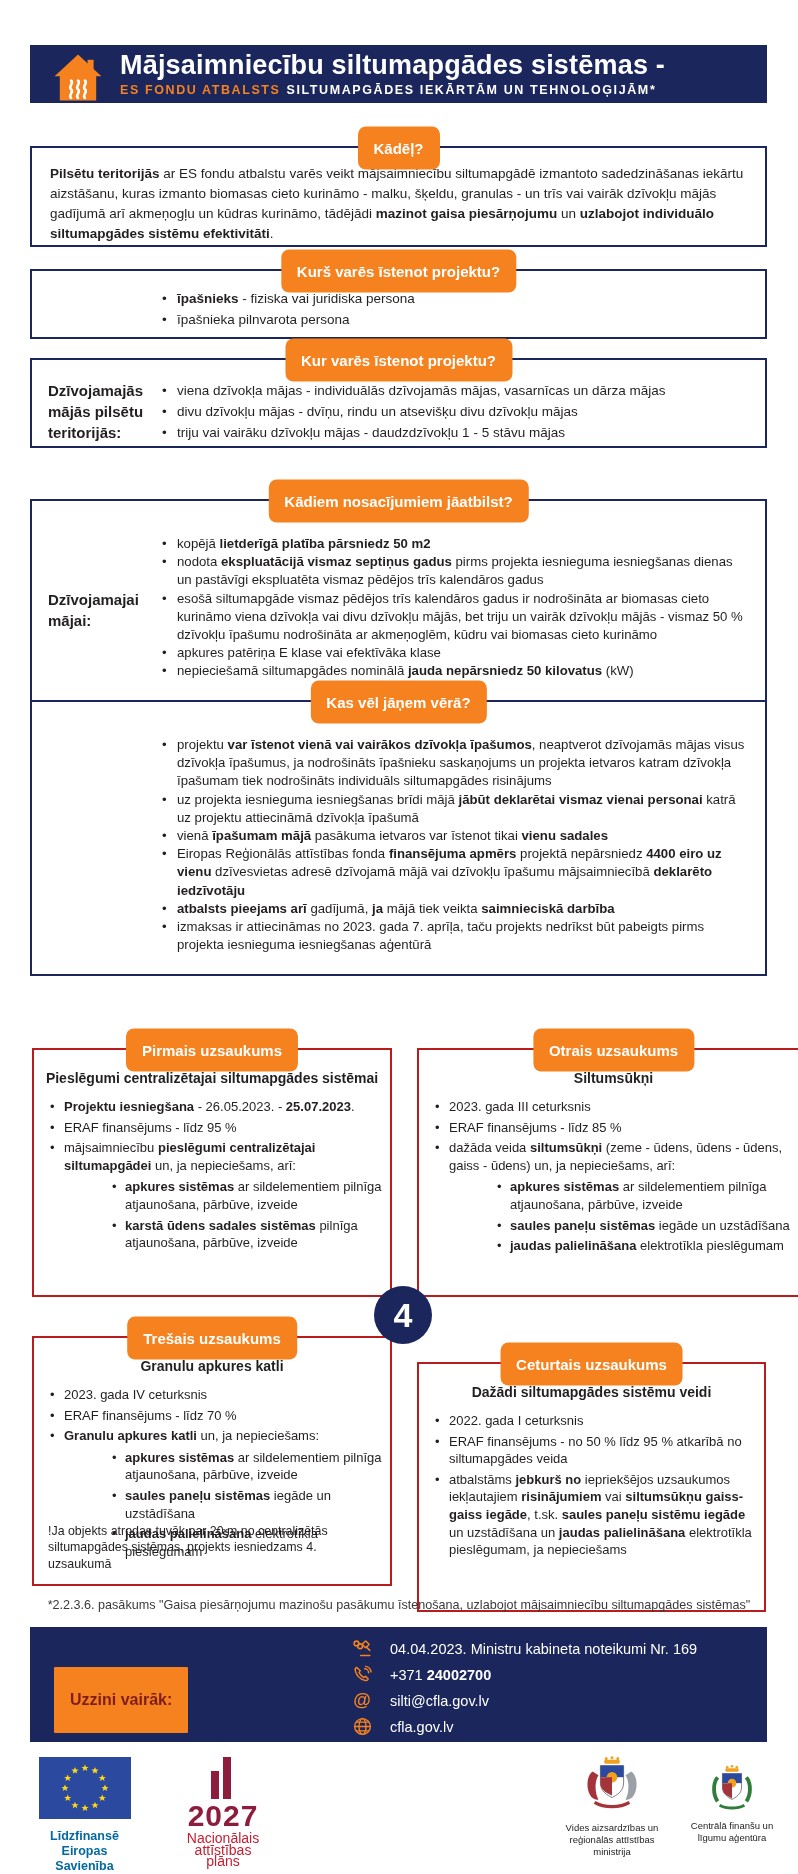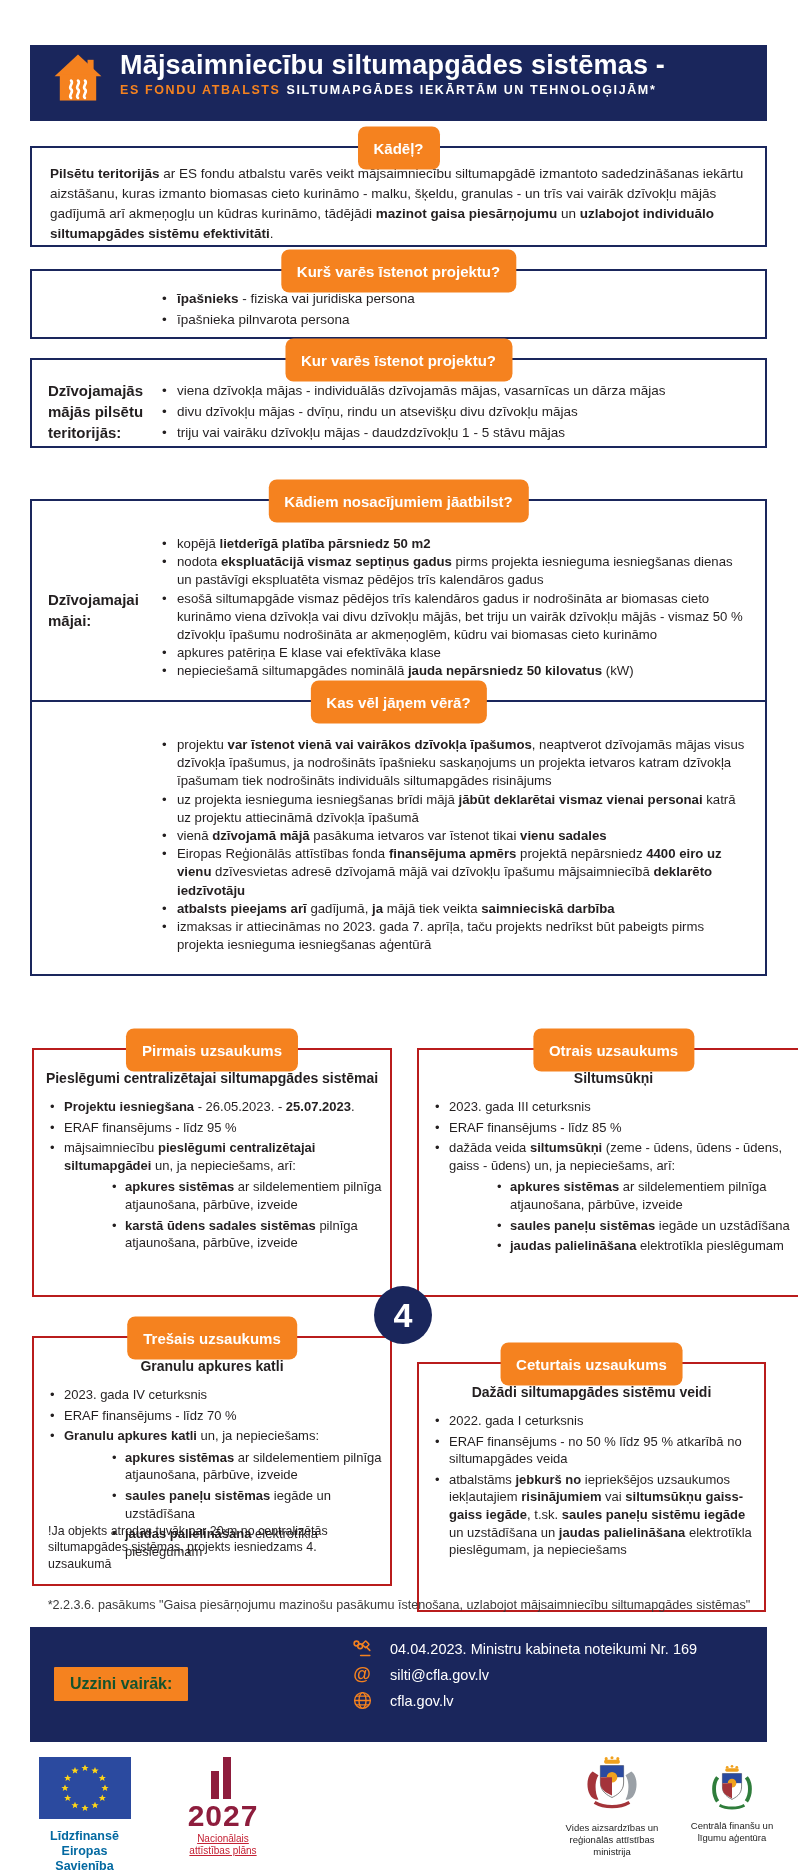--- a/index.html
+++ b/index.html
@@ -1,20 +1,20 @@
 <!DOCTYPE html>
 <html lang="lv"><head>
 <meta charset="utf-8">
 <style>
   * { box-sizing: border-box; margin: 0; padding: 0; }
   body { background:#ffffff; font-family:"Liberation Sans", sans-serif; }
   .page { position:relative; width:798px; height:1874px; background:#fff; overflow:hidden; color:#231f20; }
 
   
-  .hdr { position:absolute; left:30px; top:45px; width:737px; height:76px; background:#1a265c; }
+  .hdr { position:absolute; left:30px; top:45px; width:737px; height:58px; background:#1a265c; }
   .hdr-house { position:absolute; left:22px; top:7px; width:52px; height:52px; }
   .hdr-text { position:absolute; left:90px; top:5px; }
   .hdr-title { color:#fff; font-size:27px; font-weight:700; letter-spacing:0.2px; }
   .hdr-sub { margin-top:2px; font-size:12.5px; font-weight:700; letter-spacing:1.6px; color:#fff; }
   .hdr-sub .accent { color:#f5821f; margin-right:6px; }
 
   
   .box { position:absolute; left:30px; width:737px; border:2px solid #1a265c; background:#fff; }
   .badge { position:absolute; top:0; left:50%; transform:translate(-50%,-50%);
            background:#f5821f; color:#fff; font-weight:700; font-size:15px;
@@ -52,35 +52,35 @@
   .circle4 { position:absolute; left:374px; top:1286px; width:58px; height:58px; border-radius:50%;
              background:#1a265c; color:#fff; font-size:34px; font-weight:700;
              display:flex; align-items:center; justify-content:center; z-index:5; }
 
   
   .footnote { position:absolute; top:1598px; left:30px; width:738px; text-align:center;
               font-size:12.6px; color:#3a3a3a; }
 
   
   .foot { position:absolute; left:30px; top:1627px; width:737px; height:115px; background:#1a265c; }
-  .more-badge { position:absolute; left:24px; top:40px; background:#f5821f; color:#14532d;
-                font-weight:700; font-size:16px; padding:8px 16px; border-radius:1px; cursor:pointer; }
+  .more-badge { position:absolute; left:24px; top:40px; background:#f5821f; color:#7f1d1d;
+                font-weight:700; font-size:16px; padding:24px 16px; border-radius:1px; cursor:pointer; }
   .contacts { position:absolute; left:320px; top:10px; display:flex; flex-direction:column; gap:3px; }
   .crow { display:flex; align-items:center; min-height:23px; color:#fff; font-size:14.5px; }
   .cicon { width:24px; height:22px; margin-right:16px; display:flex; align-items:center; justify-content:center;
            color:#f5821f; font-size:18px; font-weight:700; flex:none; }
   .crow b { font-weight:700; }
 
   
   .logo { position:absolute; text-align:center; }
   .logo-eu   { left:38px;  top:1757px; width:93px; }
   .logo-eu .lbl { margin-top:6px; font-size:12.5px; font-weight:700; color:#0369a1; line-height:15px; }
   .logo-ndp  { left:183px; top:1757px; width:80px; }
   .ndp-year { font-size:30px; font-weight:700; color:#8e1d3d; line-height:30px; margin-top:-2px; letter-spacing:1px;}
-  .ndp-lbl  { margin-top:2px; font-size:10px; color:#c42033; line-height:11.5px;text-decoration:underline; }
+  .ndp-lbl  { margin-top:2px; font-size:14px; color:#c42033; line-height:11.5px; }
   .logo-varam{ left:562px; top:1752px; width:100px; }
   .logo-varam .lbl, .logo-cfla .lbl { margin-top:4px; font-size:9.5px; color:#1d1d1d; line-height:12px; }
   .logo-cfla { left:688px; top:1760px; width:88px; }
 </style>
 </head>
 <body>
 
 <div class="page">
 
   <header class="hdr">
@@ -137,21 +137,21 @@
         <li>apkures patēriņa E klase vai efektīvāka klase</li>
         <li>nepieciešamā siltumapgādes nominālā <b>jauda nepārsniedz 50 kilovatus</b> (kW)</li>
       </ul>
   </section>
 
   <section class="box box-note">
     <div class="badge">Kas vēl jāņem vērā?</div>
     <ul class="bullets">
         <li>projektu <b>var īstenot vienā vai vairākos dzīvokļa īpašumos</b>, neaptverot dzīvojamās mājas visus dzīvokļa īpašumus, ja nodrošināts īpašnieku saskaņojums un projekta ietvaros katram dzīvokļa īpašumam tiek nodrošināts individuāls siltumapgādes risinājums</li>
         <li>uz projekta iesnieguma iesniegšanas brīdi mājā <b>jābūt deklarētai vismaz vienai personai</b> katrā uz projektu attiecināmā dzīvokļa īpašumā</li>
-        <li>vienā <b>dzīvojamā mājā</b> pasākuma ietvaros var īstenot tikai <b>vienu sadales</b></li>
+        <li>vienā <b>īpašumam mājā</b> pasākuma ietvaros var īstenot tikai <b>vienu sadales</b></li>
         <li>Eiropas Reģionālās attīstības fonda <b>finansējuma apmērs</b> projektā nepārsniedz <b>4400 eiro uz vienu</b> dzīvesvietas adresē dzīvojamā mājā vai dzīvokļu īpašumu mājsaimniecībā <b>deklarēto iedzīvotāju</b></li>
         <li><b>atbalsts pieejams arī</b> gadījumā, <b>ja</b> mājā tiek veikta <b>saimnieciskā darbība</b></li>
         <li>izmaksas ir attiecināmas no 2023. gada 7. aprīļa, taču projekts nedrīkst būt pabeigts pirms projekta iesnieguma iesniegšanas aģentūrā</li>
       </ul>
   </section>
 
   <section class="call call-1">
     <div class="badge">Pirmais uzsaukums</div>
     <h3>Pieslēgumi centralizētajai siltumapgādes sistēmai</h3>
     <ul class="cb">
@@ -217,20 +217,30 @@
         <span class="cicon">
           <svg viewBox="0 0 24 24" width="22" height="22" fill="none" stroke="#f5821f" stroke-width="1.7" stroke-linecap="round">
             <circle cx="6" cy="6" r="2.6"></circle>
             <circle cx="10" cy="9" r="2.6"></circle>
             <rect x="13.2" y="4.2" width="5.5" height="5.5" rx="1" transform="rotate(45 16 7)"></rect>
             <path d="M16.5 9.5 L20.5 13.5"></path>
             <path d="M10.5 19 h10"></path>
           </svg>
         </span>
         <span>04.04.2023. Ministru kabineta noteikumi Nr. 169</span>
+      </div>
+      <div class="crow">
+        <span class="cicon">
+          <svg viewBox="0 0 24 24" width="21" height="21" fill="none" stroke="#f5821f" stroke-width="1.7" stroke-linecap="round">
+            <path d="M5.5 4 C4 4.5 3.3 6 3.8 7.8 C5.2 13 9.5 17.3 14.7 18.7 C16.5 19.2 18 18.5 18.5 17 L15.8 14.2 L13.6 15.4 C11.2 14.2 9.3 12.3 8.1 9.9 L9.3 7.7 Z"></path>
+            <path d="M14.5 5.5 a4.5 4.5 0 0 1 4.5 4.5"></path>
+            <path d="M15.5 2.7 a7.5 7.5 0 0 1 6.3 6.3"></path>
+          </svg>
+        </span>
+        <span>+371 <b>24002700</b></span>
       </div>
       <div class="crow">
         <span class="cicon">@</span>
         <span>silti@cfla.gov.lv</span>
       </div>
       <div class="crow">
         <span class="cicon">
           <svg viewBox="0 0 24 24" width="21" height="21" fill="none" stroke="#f5821f" stroke-width="1.6">
             <circle cx="12" cy="12" r="9"></circle>
             <ellipse cx="12" cy="12" rx="4" ry="9"></ellipse>

